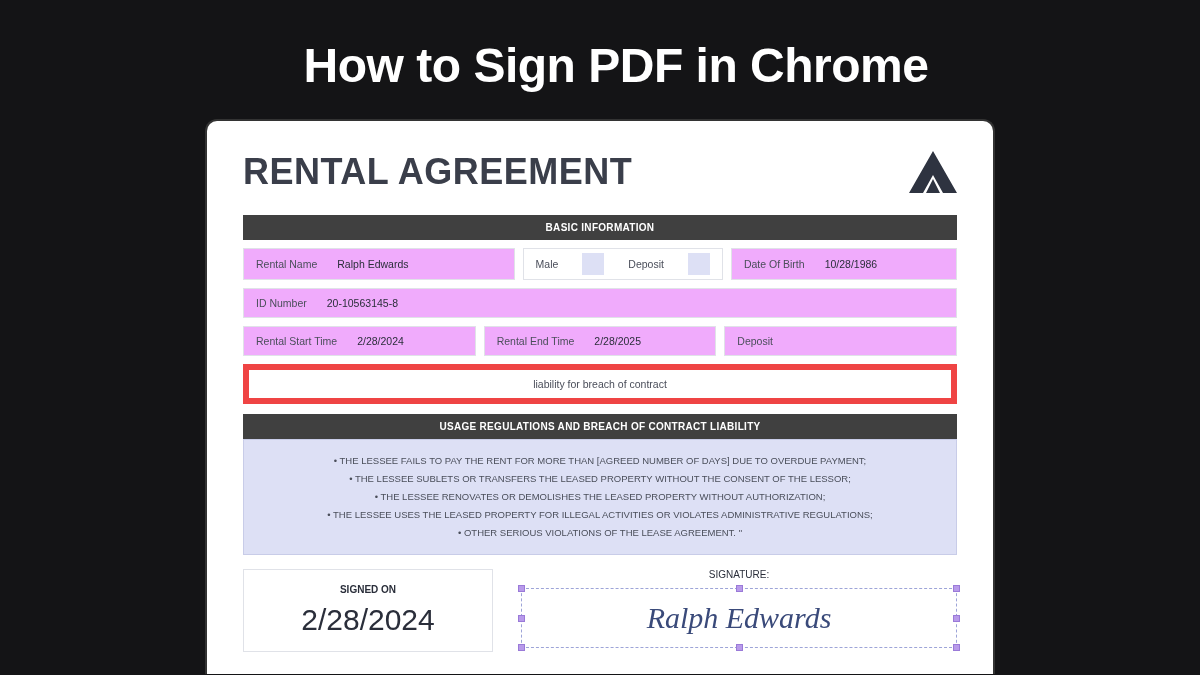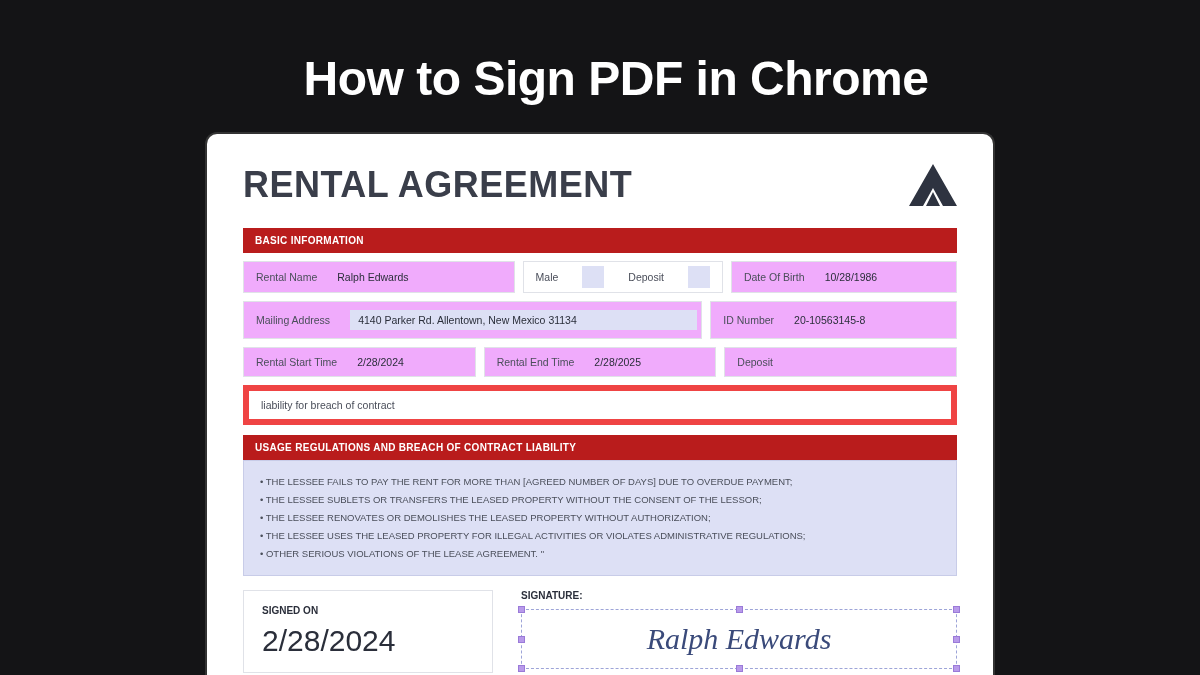--- a/index.html
+++ b/index.html
@@ -8,50 +8,51 @@
   width: 1200px;
   height: 675px;
   font-family: -apple-system, BlinkMacSystemFont, 'Segoe UI', Arial, sans-serif;
   overflow: hidden;
 }
 .page-title {
   color: #fff;
   font-size: 48px;
   font-weight: 700;
   text-align: center;
-  padding-top: 51px;
+  padding-top: 38px;
   letter-spacing: -0.5px;
   margin-left: 32px;
 }
 .document-frame {
   width: 790px;
   margin: 26px auto 0;
   background: #fff;
   border-radius: 12px 12px 0 0;
   border: 2px solid #333;
   border-bottom: none;
   padding: 30px 36px 12px;
   height: 555px;
   overflow: hidden;
+  text-align: center;
 }
 .doc-header {
   display: flex;
   justify-content: space-between;
   align-items: flex-start;
   margin-bottom: 18px;
 }
 .doc-title {
   font-size: 36px;
   font-weight: 600;
   color: #3a3e4a;
   letter-spacing: 0.5px;
 }
 .logo-triangle svg { width: 48px; height: 42px; }
 .section-header {
-  background: #b91c1c;
+  background: #404040;
   color: #fff;
   font-size: 10px;
   font-weight: 600;
   padding: 7px 12px;
   letter-spacing: 0.3px;
 }
 .form-row {
   display: flex;
   gap: 8px;
   margin-top: 8px;
@@ -122,21 +123,21 @@
   margin-bottom: 8px;
 }
 .signed-date {
   font-size: 30px;
   color: #2a2e3a;
   font-weight: 400;
 }
 .signature-area { flex: 1; }
 .signature-label {
   font-size: 10px;
-  font-weight: 700;
+  font-weight: 400;
   color: #2a2e3a;
   margin-bottom: 8px;
 }
 .signature-box {
   border: 1.5px dashed #9da4d8;
   height: 60px;
   display: flex;
   align-items: center;
   justify-content: center;
   position: relative;
@@ -191,24 +192,20 @@
       <span>Deposit</span>
       <div class="checkbox-box"></div>
     </div>
     <div class="field" style="flex:1.1">
       <span class="field-label">Date Of Birth</span>
       <span class="field-value">10/28/1986</span>
     </div>
   </div>
 
   <div class="form-row">
-    <div class="field" style="flex:2.2;padding-right:4px">
-      <span class="field-label">Mailing Address</span>
-      <span class="field-value-hl">4140 Parker Rd. Allentown, New Mexico 31134</span>
-    </div>
     <div class="field" style="flex:1.1">
       <span class="field-label">ID Number</span>
       <span class="field-value">20-10563145-8</span>
     </div>
   </div>
 
   <div class="form-row">
     <div class="field" style="flex:1">
       <span class="field-label">Rental Start Time</span>
       <span class="field-value">2/28/2024</span>

